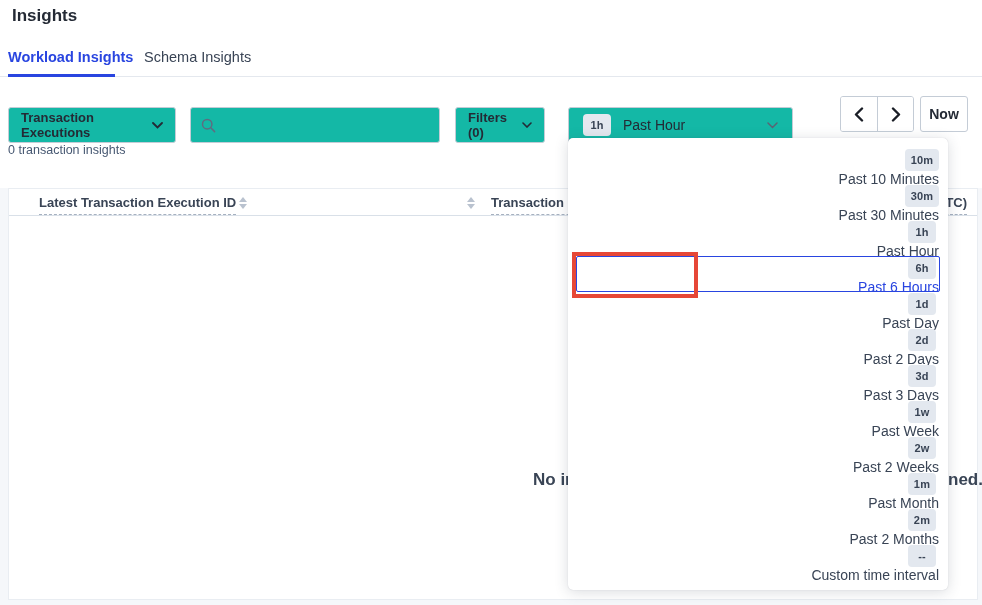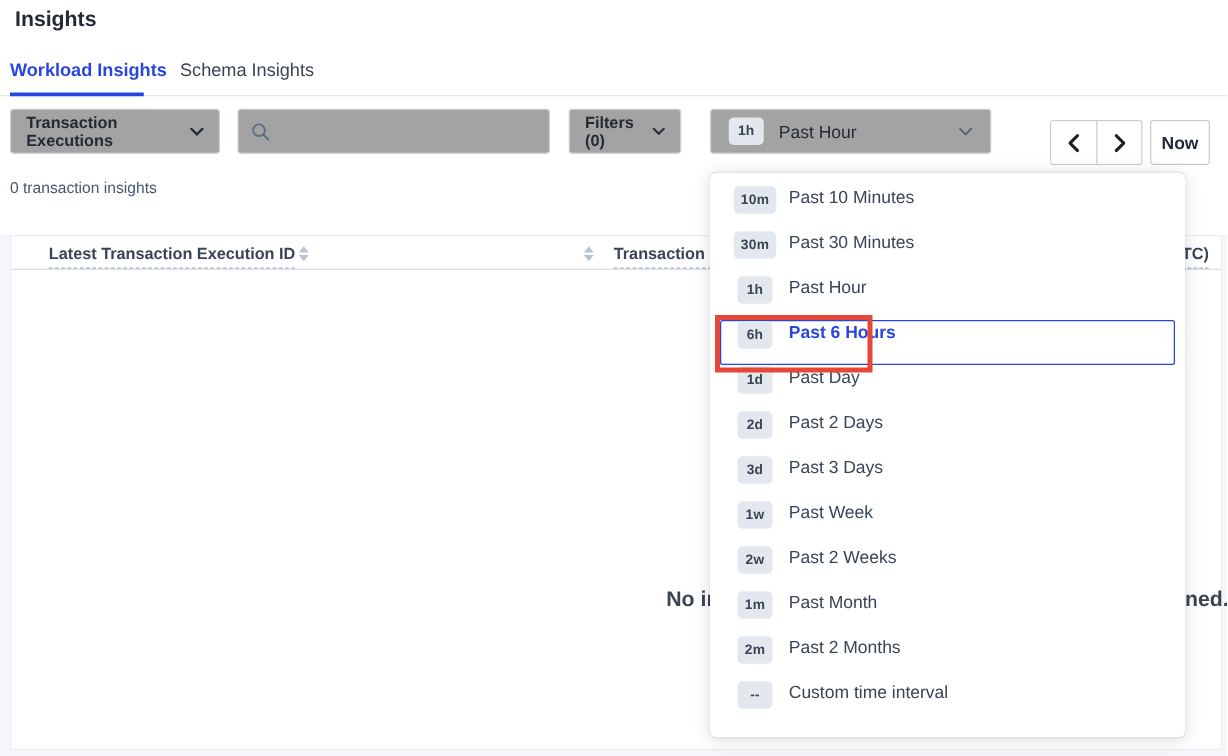--- a/index.html
+++ b/index.html
@@ -20,21 +20,21 @@
   
   .page-title{position:absolute;left:12px;top:6px;font-size:17px;font-weight:700;color:var(--text-dark);}
 
   .tabbar{position:absolute;left:0;top:40px;width:982px;height:37px;border-bottom:1px solid var(--line);}
   .tab{position:absolute;top:9px;font-size:14.5px;cursor:pointer;white-space:nowrap;}
   .tab-workload{left:8px;color:var(--accent);font-weight:700;}
   .tab-schema{left:144px;color:var(--text-body);font-weight:400;}
   .tab-underline{position:absolute;left:8px;top:34px;width:107px;height:3px;background:var(--accent);}
 
   
-  .btn,.input-box,.time-widget{position:absolute;top:87px;height:36px;background:#a3a3a3;
+  .btn,.input-box,.time-widget{position:absolute;top:107px;height:36px;background:#14b8a6;
     border:1px solid var(--border);border-radius:3px;display:flex;align-items:center;}
   .type-select{left:8px;width:168px;padding:0 12px;justify-content:space-between;cursor:pointer;}
   .type-select .lbl{font-size:13px;font-weight:700;color:var(--text-dark);}
   .search-box{left:190px;width:250px;padding:0 10px;}
   .search-box input{border:none;outline:none;font-size:14px;color:var(--text-body);width:200px;
     margin-left:8px;font-family:inherit;background:transparent;}
   .search-box input::placeholder{color:#8592a3;}
   .filters-btn{left:455px;width:90px;padding:0 12px;justify-content:center;cursor:pointer;}
   .filters-btn .lbl{font-size:13px;font-weight:600;color:var(--text-dark);}
   .time-widget{left:568px;width:225px;padding:0 14px;cursor:pointer;}
@@ -71,26 +71,26 @@
 
   .empty-msg-head{position:absolute;left:533px;top:470px;width:415px;overflow:hidden;
     white-space:nowrap;font-size:17px;font-weight:700;color:var(--text-body);z-index:5;}
   .empty-msg-tail{position:absolute;left:948px;top:470px;white-space:nowrap;
     font-size:17px;font-weight:700;color:var(--text-body);z-index:5;}
 
   
   .time-dropdown{position:absolute;left:568px;top:138px;width:380px;height:452px;background:#fff;
     border-radius:5px;box-shadow:0 2px 14px rgba(50,60,80,.18),0 0 1px rgba(50,60,80,.25);
     padding:10px 8px;z-index:50;}
-  .dd-row{position:relative;height:36px;display:flex;align-items:flex-start;padding-left:10px;
-    border:1px solid transparent;border-radius:2px;cursor:pointer;}
+  .dd-row{position:relative;height:36px;display:flex;align-items:flex-end;padding-left:10px;
+    border:1px solid transparent;border-radius:2px;cursor:pointer;flex-direction:column;}
   .dd-badge-slot{width:34px;display:flex;justify-content:center;}
   .dd-label{font-size:14px;color:var(--text-body);margin-left:10px;}
   .dd-row.active{border-color:var(--accent);}
-  .dd-row.active .dd-label{color:var(--accent);font-weight:bold;}
+  .dd-row.active .dd-label{color:var(--accent);}
 
   
   .annotation-box{position:absolute;left:572px;top:252px;width:126px;height:46px;
     border:4px solid var(--annotation);z-index:60;pointer-events:none;}
 
   svg{display:block;}
 </style>
 </head>
 <body>
 

